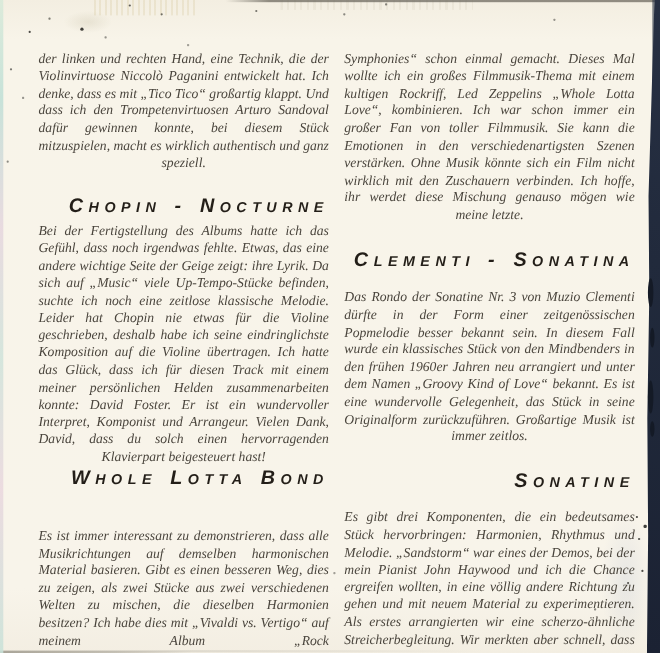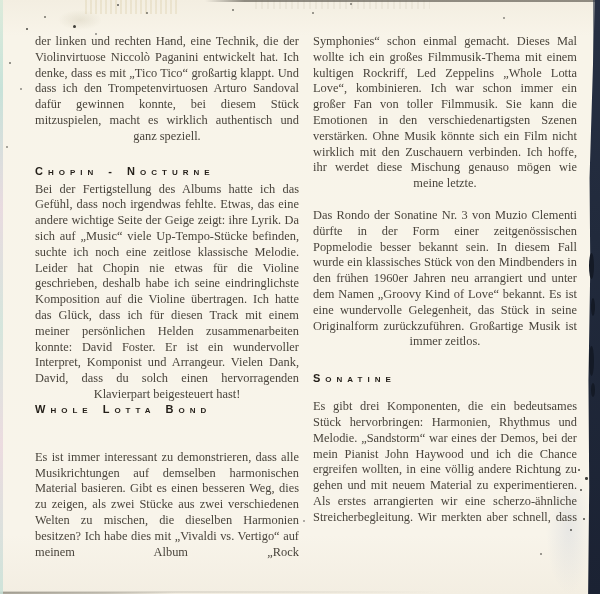--- a/index.html
+++ b/index.html
@@ -6,36 +6,36 @@
   body {
     width: 600px; height: 594px;
     font-family: "Liberation Serif", serif;
     overflow: hidden;
   }
   .page {
     position: relative; width: 600px; height: 594px; overflow: hidden;
     background: linear-gradient(180deg, #f3eee1 0%, #f8f4e9 6%, #f8f4ea 90%, #f3eee2 100%);
   }
   
-  .column { position: absolute; top: 34px; }
+  .column { position: absolute; top: 46px; font-style: italic; }
   .col-left  { left: 35px;  width: 264px; }
   .col-right { left: 313px; width: 264px; }
   p.body-text {
     margin: 0;
     font-size: 12.4px; line-height: 15.8px;
     color: #49443c;
     text-align: justify; text-align-last: center;
     hyphens: auto; -webkit-hyphens: auto;
   }
   p.continued { text-align-last: justify; }
   h2.heading {
-    margin: 0; text-align: left;
+    margin: 0; text-align: right;
     font-family: "Liberation Sans", sans-serif;
     font-variant: small-caps;
-    font-size: 11px; font-weight: bold;
+    font-size: 18px; font-weight: bold;
     letter-spacing: 5px; word-spacing: 2px;
     color: #231e18;
     white-space: nowrap;
   }
   .col-left  h2.m1 { margin-top: 20px; }
   .col-left  p.m2  { margin-top: 5px; }
   .col-left  h2.m3 { }
   .col-left  p.m4  { margin-top: 35px; }
   .col-right h2.m1 { margin-top: 22px; }
   .col-right p.m2  { margin-top: 16px; }
@@ -136,18 +136,19 @@
   <div class="column col-left">
     <p class="body-text">der linken und rechten Hand, eine Technik, die der Violinvirtuose Niccolò Paganini entwickelt hat. Ich denke, dass es mit „Tico Tico“ großartig klappt. Und dass ich den Trompetenvirtuosen Arturo Sandoval dafür gewinnen konnte, bei diesem Stück mitzuspielen, macht es wirklich authentisch und ganz speziell.</p>
     <h2 class="heading m1">Chopin - Nocturne</h2>
     <p class="body-text m2">Bei der Fertigstellung des Albums hatte ich das Gefühl, dass noch irgendwas fehlte. Etwas, das eine andere wichtige Seite der Geige zeigt: ihre Lyrik. Da sich auf „Music“ viele Up-Tempo-Stücke befinden, suchte ich noch eine zeitlose klassische Melodie. Leider hat Chopin nie etwas für die Violine geschrieben, deshalb habe ich seine eindringlichste Komposition auf die Violine übertragen. Ich hatte das Glück, dass ich für diesen Track mit einem meiner persönlichen Helden zusammenarbeiten konnte: David Foster. Er ist ein wundervoller Interpret, Komponist und Arrangeur. Vielen Dank, David, dass du solch einen hervorragenden Klavierpart beigesteuert hast!</p>
     <h2 class="heading m3">Whole Lotta Bond</h2>
     <p class="body-text continued m4">Es ist immer interessant zu demonstrieren, dass alle Musikrichtungen auf demselben harmonischen Material basieren. Gibt es einen besseren Weg, dies zu zeigen, als zwei Stücke aus zwei verschiedenen Welten zu mischen, die dieselben Harmonien besitzen? Ich habe dies mit „Vivaldi vs. Vertigo“ auf meinem Album „Rock</p>
   </div>
 
   <div class="column col-right">
     <p class="body-text">Symphonies“ schon einmal gemacht. Dieses Mal wollte ich ein großes Filmmusik-Thema mit einem kultigen Rockriff, Led Zeppelins „Whole Lotta Love“, kombinieren. Ich war schon immer ein großer Fan von toller Filmmusik. Sie kann die Emotionen in den verschiedenartigsten Szenen verstärken. Ohne Musik könnte sich ein Film nicht wirklich mit den Zuschauern verbinden. Ich hoffe, ihr werdet diese Mischung genauso mögen wie meine letzte.</p>
+    <h2 class="heading m1">Clementi - Sonatina</h2>
     <p class="body-text m2">Das Rondo der Sonatine Nr. 3 von Muzio Clementi dürfte in der Form einer zeitgenössischen Popmelodie besser bekannt sein. In diesem Fall wurde ein klassisches Stück von den Mindbenders in den frühen 1960er Jahren neu arrangiert und unter dem Namen „Groovy Kind of Love“ bekannt. Es ist eine wundervolle Gelegenheit, das Stück in seine Originalform zurückzuführen. Großartige Musik ist immer zeitlos.</p>
     <h2 class="heading m3">Sonatine</h2>
     <p class="body-text continued m4">Es gibt drei Komponenten, die ein bedeutsames Stück hervorbringen: Harmonien, Rhythmus und Melodie. „Sandstorm“ war eines der Demos, bei der mein Pianist John Haywood und ich die Chance ergreifen wollten, in eine völlig andere Richtung zu gehen und mit neuem Material zu experimentieren. Als erstes arrangierten wir eine scherzo-ähnliche Streicherbegleitung. Wir merkten aber schnell, dass</p>
   </div>
 
 </div>
 
 </body></html>

